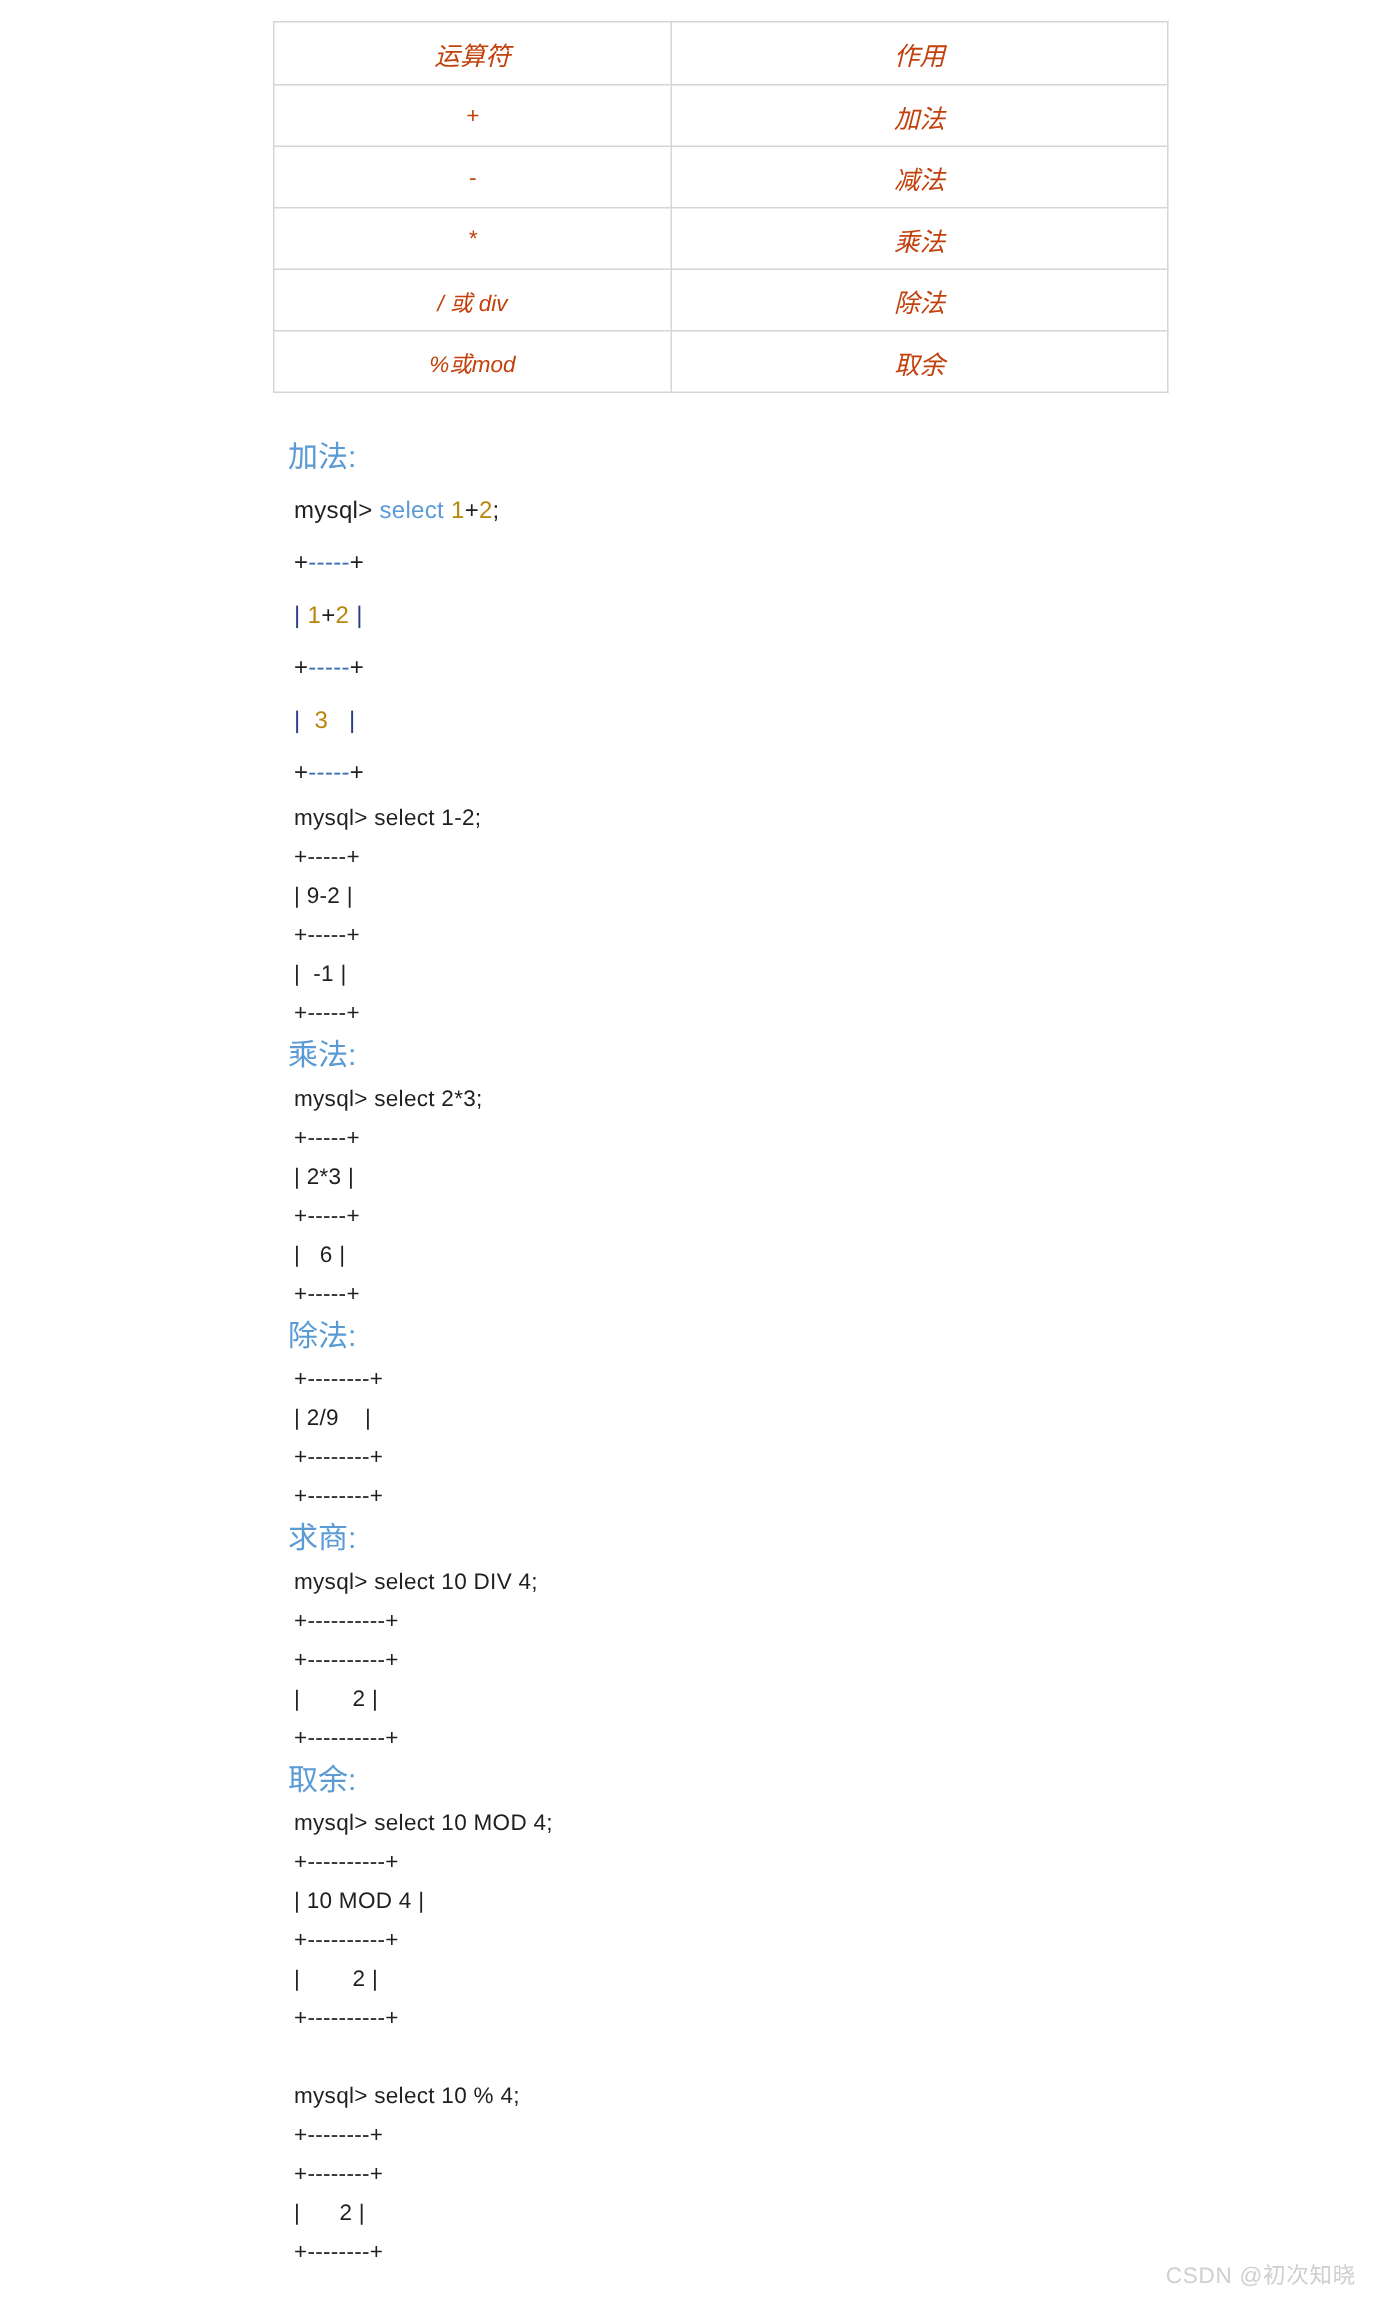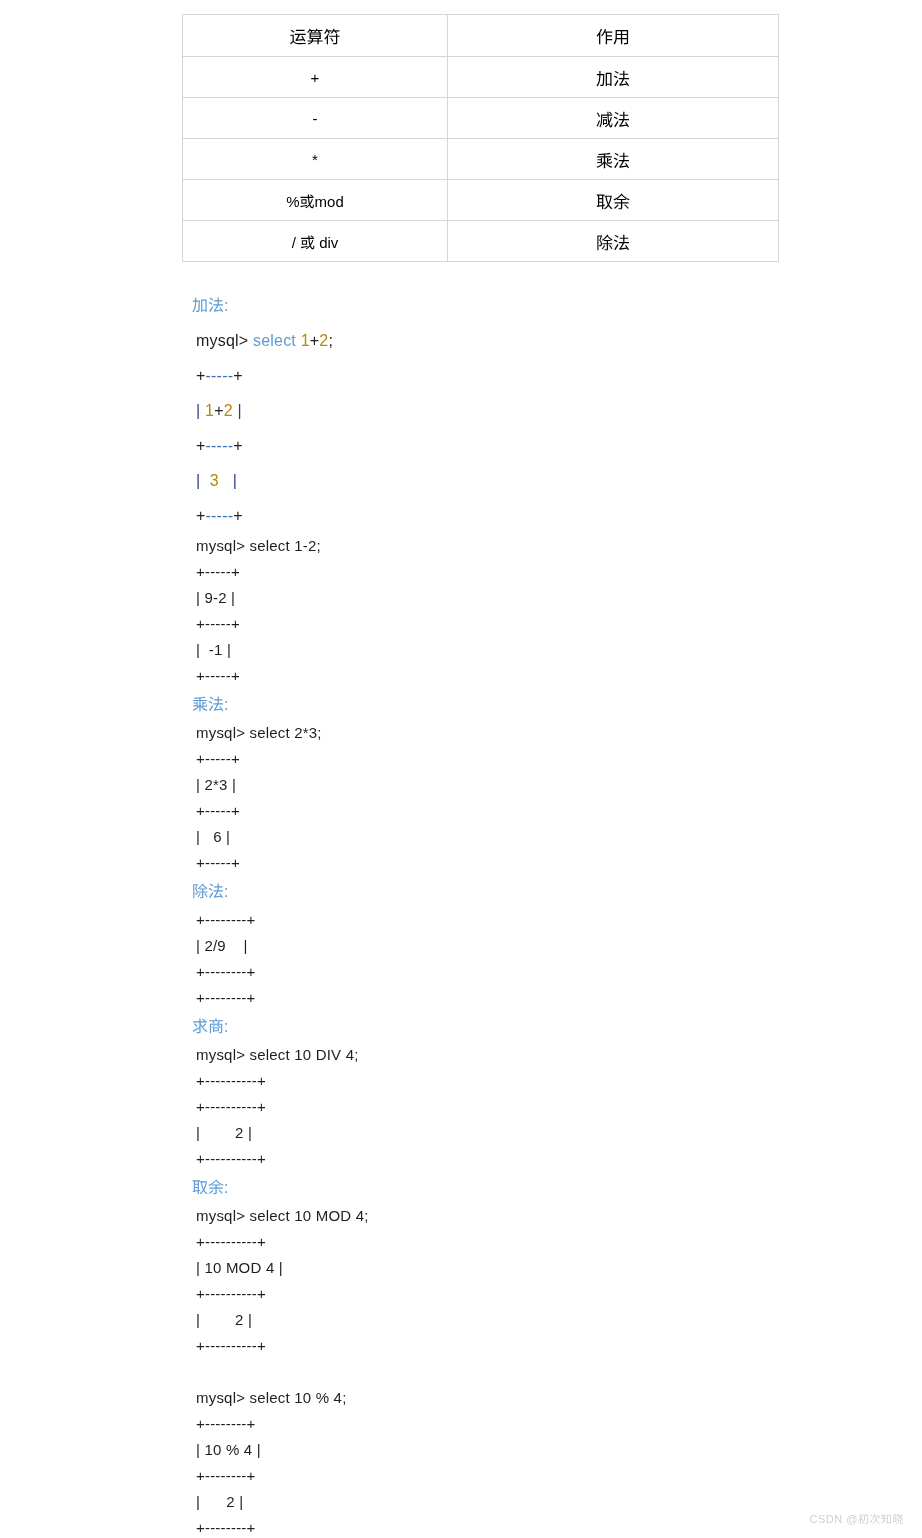--- a/index.html
+++ b/index.html
@@ -29,23 +29,24 @@
     border-collapse: collapse;
     width: 570px;
     table-layout: fixed;
   }
   table.op-table td {
     border: 1px solid #d6d6d6;
     height: 40px;
     text-align: center;
     vertical-align: middle;
     font-size: 17px;
-    color: #000000;
+    color: #c2410c;
     font-family: "Liberation Sans", "DejaVu Sans", sans-serif;
     padding: 0 6px;
+    font-style: italic;
   }
   table.op-table tr td:first-child { width: 252px; }
   table.op-table tr td:last-child  { width: 318px; }
   table.op-table tr:first-child td { height: 41px; }
   table.op-table .cn { font-size: 17px; }
   table.op-table .sym { font-size: 15px; }
 
   
   .examples {
     position: absolute;
@@ -58,21 +59,21 @@
     color: #1c1c1c;
     line-height: 28px;
     margin: 0 0 2px 0;
     font-family: "Liberation Sans", "DejaVu Sans", sans-serif;
   }
   .block {
     margin-left: 16px;
   }
   .sec-head {
     color: #5b9bd5;
-    font-size: 16px;
+    font-size: 20px;
     line-height: 27px;
     margin: 0;
     white-space: pre;
     font-family: "Liberation Sans", "DejaVu Sans", sans-serif;
   }
   .code-line {
     font-size: 15px;
     line-height: 22px;
     color: #1f1f1f;
     white-space: pre;
@@ -89,21 +90,21 @@
   .tok-dash { color: #3c6fb5; }
   .tok-plus { color: #1f1f1f; }
   .tok-prompt { color: #1f1f1f; }
   .blank-line { height: 22px; }
 
   
   .watermark {
     position: absolute;
     right: 18px;
     bottom: 12px;
-    font-size: 11px;
+    font-size: 15px;
     color: #cfcfcf;
     letter-spacing: 0.5px;
     font-family: "Liberation Sans", "DejaVu Sans", sans-serif;
     user-select: none;
   }
 </style>
 </head>
 <body>
 
 <div class="op-table-wrap">
@@ -119,26 +120,26 @@
         </tr>
         <tr>
           <td class="sym">-</td>
           <td class="cn">减法</td>
         </tr>
         <tr>
           <td class="sym">*</td>
           <td class="cn">乘法</td>
         </tr>
         <tr>
+          <td class="sym">/ 或 div</td>
+          <td class="cn">除法</td>
+        </tr>
+        <tr>
           <td class="sym">%或mod</td>
           <td class="cn">取余</td>
-        </tr>
-        <tr>
-          <td class="sym">/ 或 div</td>
-          <td class="cn">除法</td>
         </tr>
       </tbody>
   </table>
 </div>
 
 <div class="examples">
   <div>
       <div class="block hl">
         <p class="sec-head">加法:</p>
         <p class="code-line"><span class="tok-prompt">mysql&gt; </span><span class="tok-kw">select </span><span class="tok-num">1</span><span class="tok-plus">+</span><span class="tok-num">2</span><span class="tok-prompt">;</span></p>
@@ -184,21 +185,20 @@
         <p class="sec-head">取余:</p>
         <p class="code-line"><span>mysql&gt; select 10 MOD 4;</span></p>
         <p class="code-line"><span>+----------+</span></p>
         <p class="code-line"><span>| 10 MOD 4 |</span></p>
         <p class="code-line"><span>+----------+</span></p>
         <p class="code-line"><span>|        2 |</span></p>
         <p class="code-line"><span>+----------+</span></p>
         <p class="code-line blank-line">&nbsp;</p>
         <p class="code-line"><span>mysql&gt; select 10 % 4;</span></p>
         <p class="code-line"><span>+--------+</span></p>
-        <p class="code-line"><span>| 10 % 4 |</span></p>
         <p class="code-line"><span>+--------+</span></p>
         <p class="code-line"><span>|      2 |</span></p>
         <p class="code-line"><span>+--------+</span></p>
       </div>
     </div>
 </div>
 
 <div class="watermark">CSDN @初次知晓</div>
 
 </body></html>

